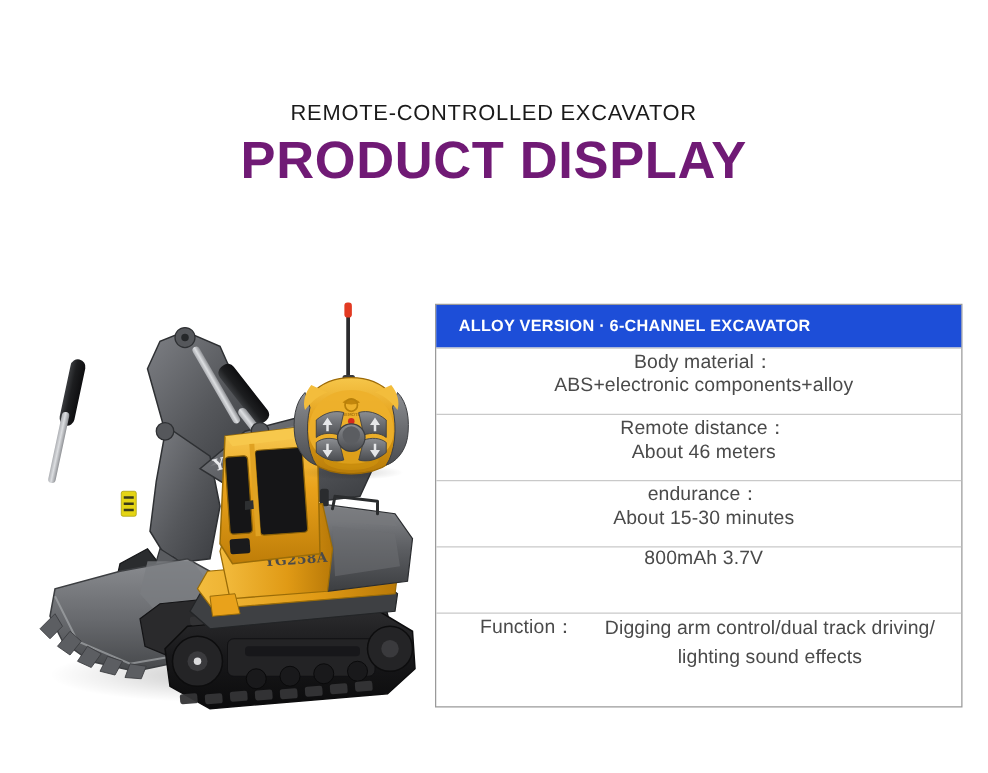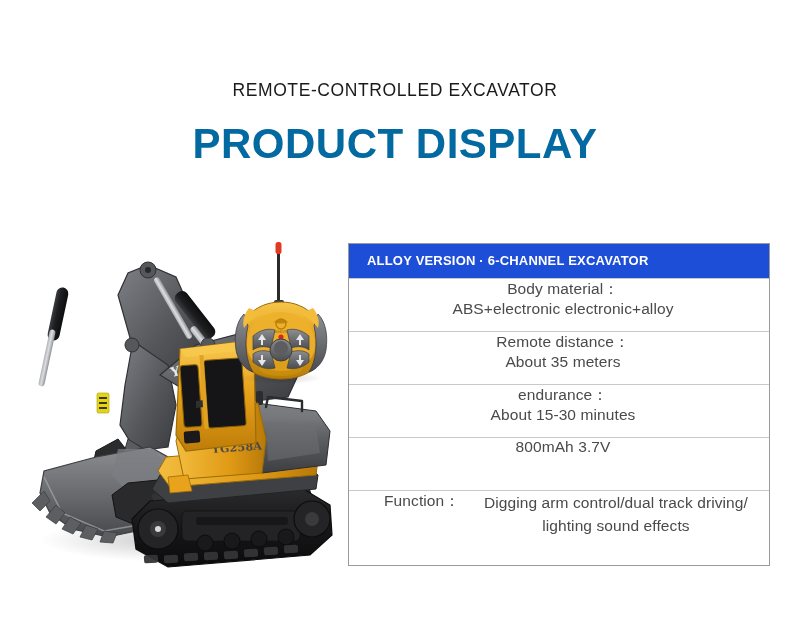--- a/index.html
+++ b/index.html
@@ -29,22 +29,22 @@
     letter-spacing: 0.6px;
     color: #1a1a1a;
     font-weight: 400;
     line-height: 24px;
   }
   .maintitle {
     font-size: 42px;
     font-weight: 700;
     letter-spacing: 0.5px;
     line-height: 48px;
-    color: #0369a1;
-    margin-top: 18px;
+    color: #701a75;
+    margin-top: 2px;
   }
 
   
   .spec-table {
     position: absolute;
     left: 348px;
     top: 243px;
     width: 422px;
     border: 1px solid #9a9a9a;
     box-sizing: border-box;
@@ -383,26 +383,26 @@
     <circle cx="59" cy="110" r="7" fill="#5B5D61"></circle>
   </svg>
 </div>
 
 <div class="spec-table">
 
   <div class="spec-header">ALLOY VERSION · 6-CHANNEL EXCAVATOR</div>
 
   <div class="spec-row">
     <span class="spec-label">Body material：</span>
-    <span class="spec-value">ABS+electronic electronic+alloy</span>
+    <span class="spec-value">ABS+electronic components+alloy</span>
   </div>
 
   <div class="spec-row">
     <span class="spec-label">Remote distance：</span>
-    <span class="spec-value">About 35 meters</span>
+    <span class="spec-value">About 46 meters</span>
   </div>
 
   <div class="spec-row">
     <span class="spec-label">endurance：</span>
     <span class="spec-value">About 15-30 minutes</span>
   </div>
 
   <div class="spec-row">
     <span class="spec-value">800mAh 3.7V</span>
   </div>

